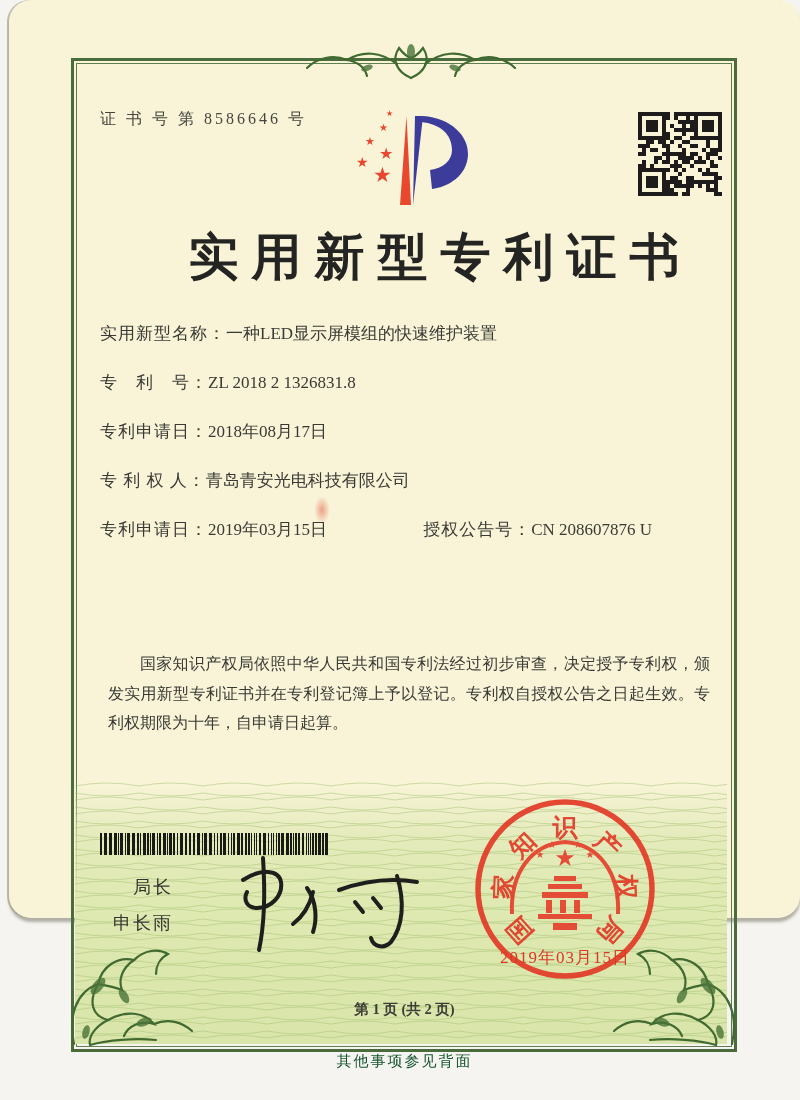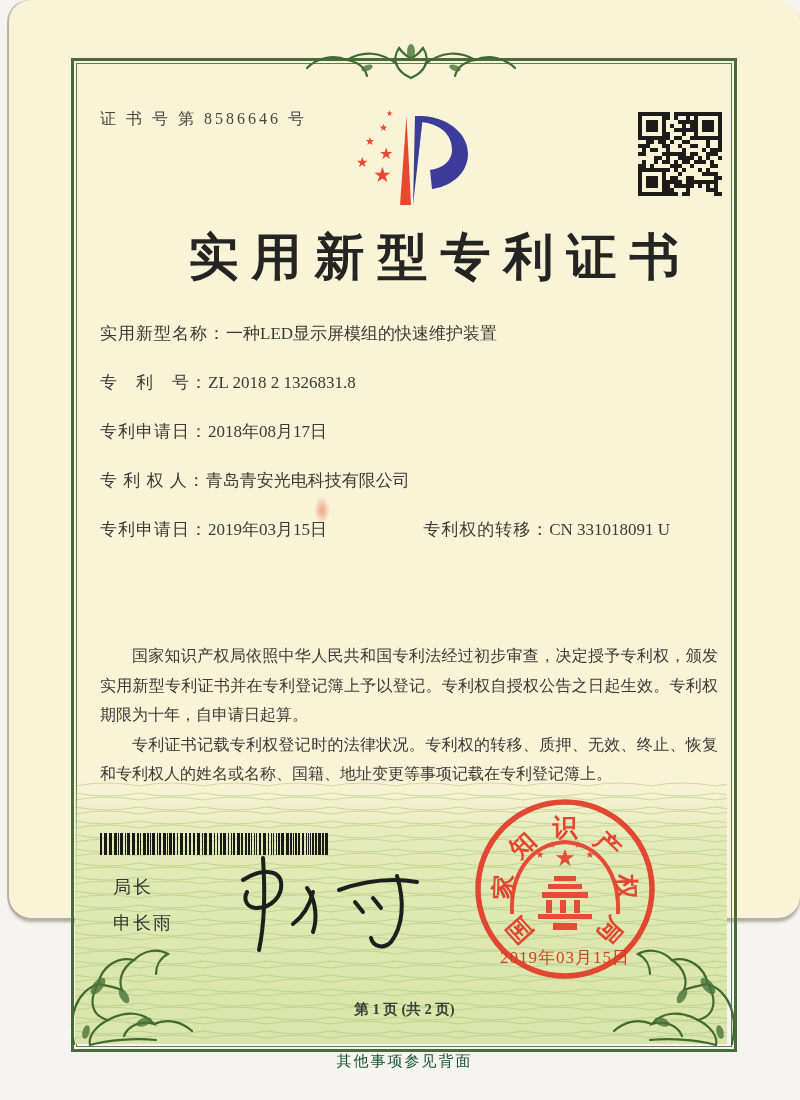--- a/index.html
+++ b/index.html
@@ -32,25 +32,25 @@
          color:#242422;letter-spacing:13px;margin-left:36px;}
   
   .fields{position:absolute;left:91px;top:320px;width:618px;display:flex;flex-direction:column;gap:22px;
           font-size:17px;color:#3a3a35;}
   .frow{line-height:27px;white-space:nowrap;}
   .frow .lab{letter-spacing:1px;}
   .grant .g1{display:inline-block;width:319px;}
   
   .bodytext{position:absolute;left:91px;top:641px;width:618px;font-size:16px;line-height:29.5px;
             color:#3a3a35;text-align:justify;}
-  .bodytext p{margin:0;text-indent:2em;}
+  .bodytext p{margin:8px;text-indent:2em;}
   
   .barcode{position:absolute;left:91px;top:833px;width:234px;height:22px;}
   .barcode rect{fill:#191915;}
-  .officer{position:absolute;left:104px;top:869px;font-size:18px;color:#34342f;letter-spacing:2px;line-height:36px;}
+  .officer{position:absolute;left:104px;top:869px;font-size:18px;color:#34342f;letter-spacing:2px;line-height:36px;text-align:right;}
   .sig{position:absolute;left:212px;top:850px;width:205px;height:108px;}
   .sig path{fill:none;stroke:#1e1e1c;stroke-width:4;stroke-linecap:round;stroke-linejoin:round;}
   .seal{position:absolute;left:461px;top:792px;width:190px;height:198px;opacity:.93;}
   .seal .ring{fill:none;stroke:#e23c28;stroke-width:5.5;}
   .seal-char{fill:#e23c28;font-size:25px;font-weight:bold;text-anchor:middle;
              font-family:"Liberation Serif","DejaVu Serif",serif;}
   .seal .emb{fill:#e5422d;}
   .seal .wreath{fill:none;stroke:#e5422d;stroke-width:4;}
   .seal-date{position:absolute;left:461px;top:946px;width:190px;text-align:center;font-size:17px;
              color:#d93a25;letter-spacing:1px;}
@@ -427,29 +427,28 @@
 
     <div class="title">实用新型专利证书</div>
 
     <div class="fields">
       <div class="frow"><span class="lab">实用新型名称：</span><span>一种LED显示屏模组的快速维护装置</span></div>
       <div class="frow"><span class="lab">专　利　号：</span><span>ZL 2018 2 1326831.8</span></div>
       <div class="frow"><span class="lab">专利申请日：</span><span>2018年08月17日</span></div>
       <div class="frow"><span class="lab">专 利 权 人：</span><span>青岛青安光电科技有限公司</span></div>
       <div class="frow grant">
         <span class="g1"><span class="lab">专利申请日：</span><span>2019年03月15日</span></span>
-        <span><span class="lab">专利权的转移：</span><span>CN 331018091 U</span></span>
+        <span><span class="lab">授权公告号：</span><span>CN 208607876 U</span></span>
       </div>
     </div>
 
     <div class="smudge"></div>
 
     <div class="bodytext">
       <p>国家知识产权局依照中华人民共和国专利法经过初步审查，决定授予专利权，颁发实用新型专利证书并在专利登记簿上予以登记。专利权自授权公告之日起生效。专利权期限为十年，自申请日起算。</p>
-      <p>专利证书记载专利权登记时的法律状况。专利权的转移、质押、无效、终止、恢复和专利权人的姓名或名称、国籍、地址变更等事项记载在专利登记簿上。</p>
     </div>
 
     <svg class="barcode" id="barcode-svg" viewBox="0 0 234 22">
         <rect x="0" y="0" width="2" height="22"></rect>
         <rect x="4" y="0" width="3" height="22"></rect>
         <rect x="9" y="0" width="3" height="22"></rect>
         <rect x="14" y="0" width="3" height="22"></rect>
         <rect x="18" y="0" width="1" height="22"></rect>
         <rect x="20" y="0" width="3" height="22"></rect>
         <rect x="25" y="0" width="1" height="22"></rect>

